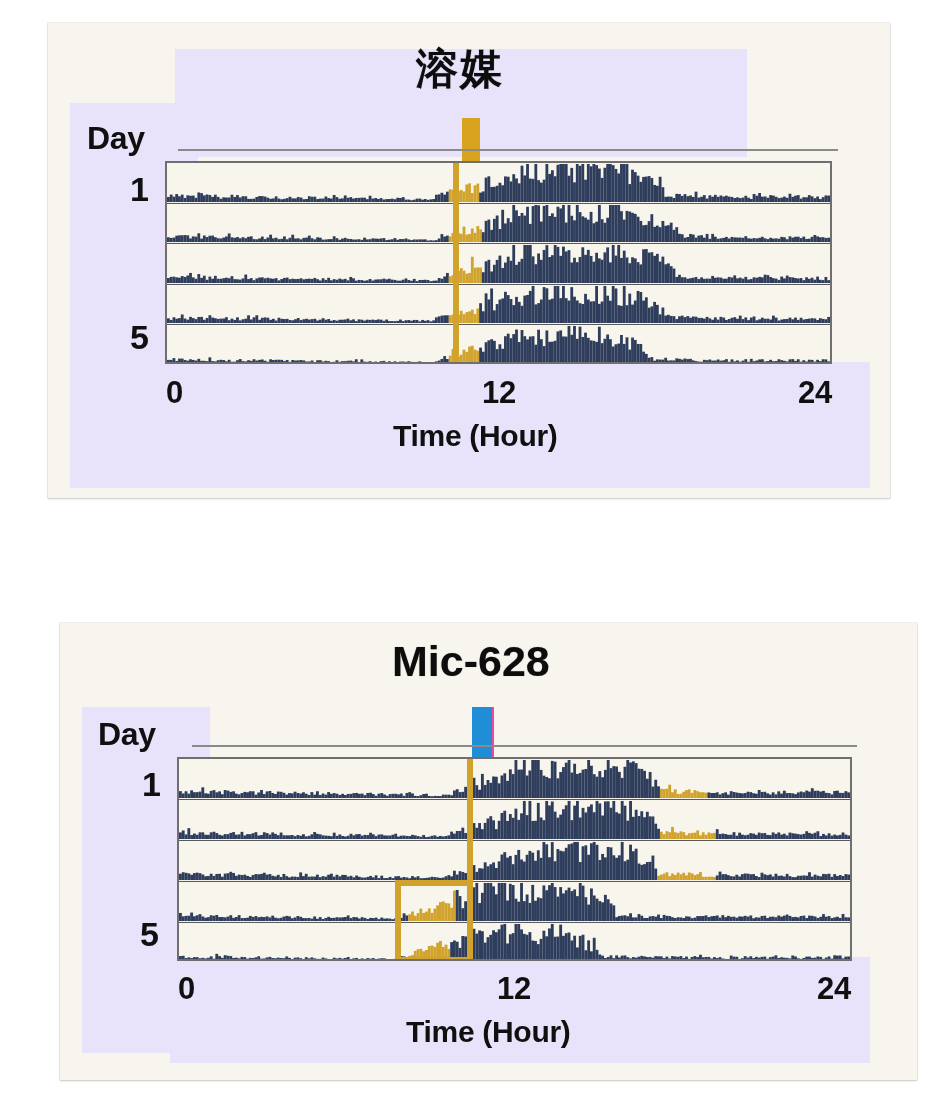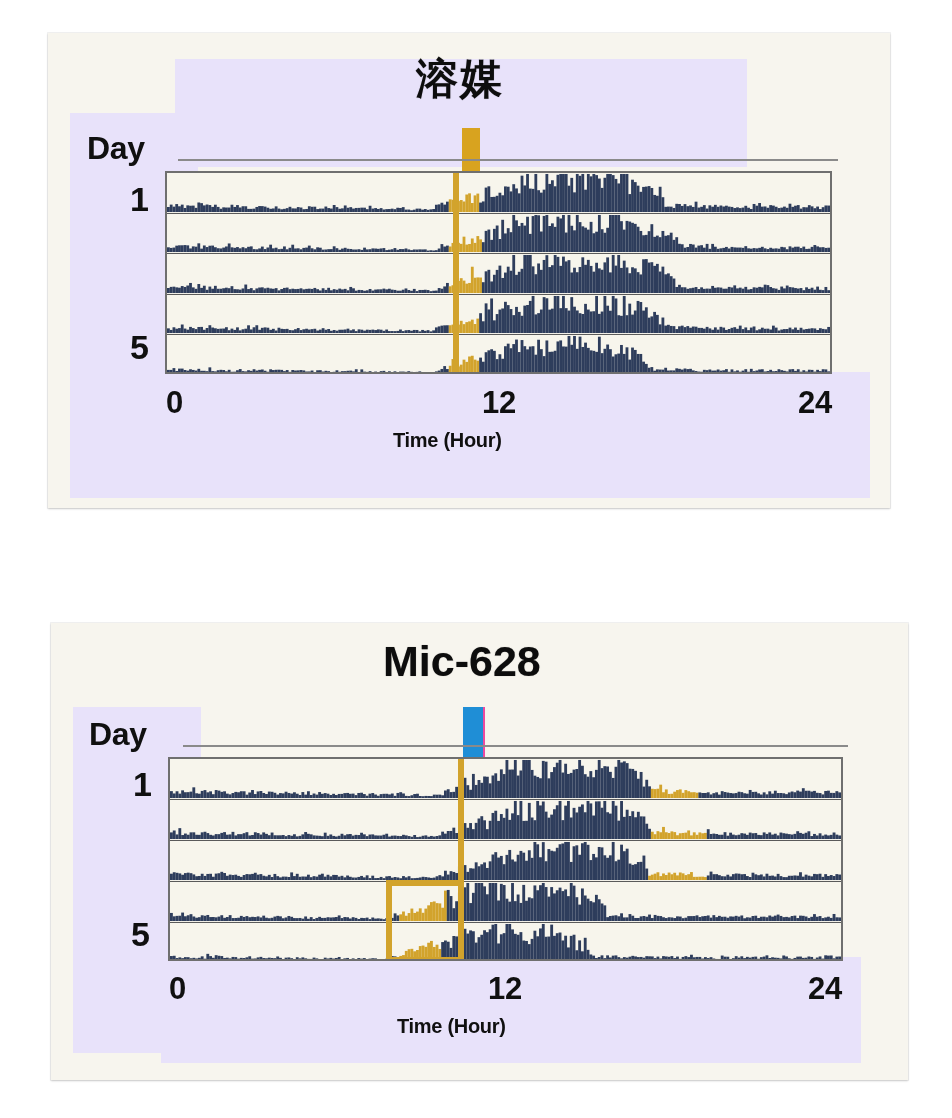--- a/index.html
+++ b/index.html
@@ -9,22 +9,22 @@
     -webkit-font-smoothing:antialiased;
     position:relative;overflow:hidden;
   }
 
   
   .panel{
     position:absolute;
     background:#f7f5ee;
     box-shadow:0 1px 2px rgba(0,0,0,.18), 0 0 0 1px rgba(0,0,0,.05);
   }
-  #panel-vehicle{ left:48px;  top:33px;  width:842px; height:475px; }
-  #panel-drug   { left:51px;  top:623px; width:857px; height:457px; }
+  #panel-vehicle{ left:48px;  top:23px;  width:842px; height:475px; }
+  #panel-drug   { left:60px;  top:623px; width:857px; height:457px; }
 
   
   .lav{ position:absolute; background:#e8e2fa; }
 
   
   .plotframe{
     position:absolute;
     border:2px solid #6f6f6f;
     background:#f7f5ec;
     box-sizing:border-box;
@@ -59,21 +59,21 @@
   }
   .marker-title{
     font-size:43px; font-weight:bold; color:#0d0d0d;
     letter-spacing:0px;
     text-shadow:0 0 1px rgba(0,0,0,.35);
   }
   .marker-title.jp{ font-family:"DejaVu Sans", sans-serif; font-size:42px; letter-spacing:2px;}
   .day-word{ font-size:32px; }
   .day-num { font-size:34px; }
   .tick    { font-size:31px; }
-  .xaxis-title{ font-size:20px; }
+  .xaxis-title{ font-size:30px; }
 
   
   .goldline{ position:absolute; background:#d2a32c; width:6px; }
   
   .bracket{ position:absolute; border:6px solid #d2a32c; border-right:none; box-sizing:border-box;}
 </style>
 </head>
 <body>
 
 <div class="panel" id="panel-vehicle">

